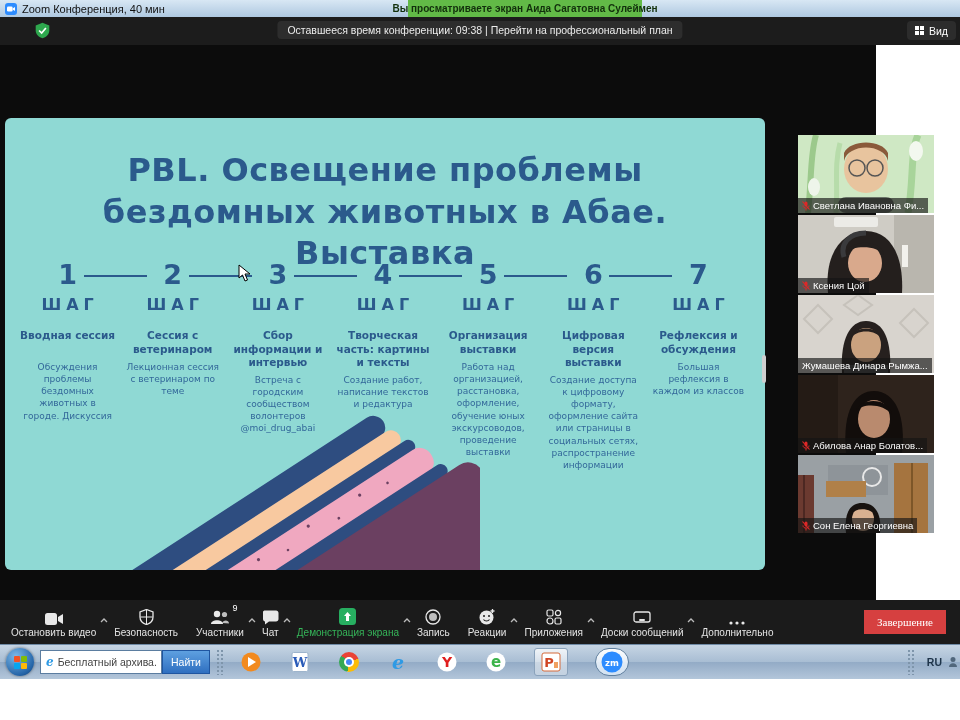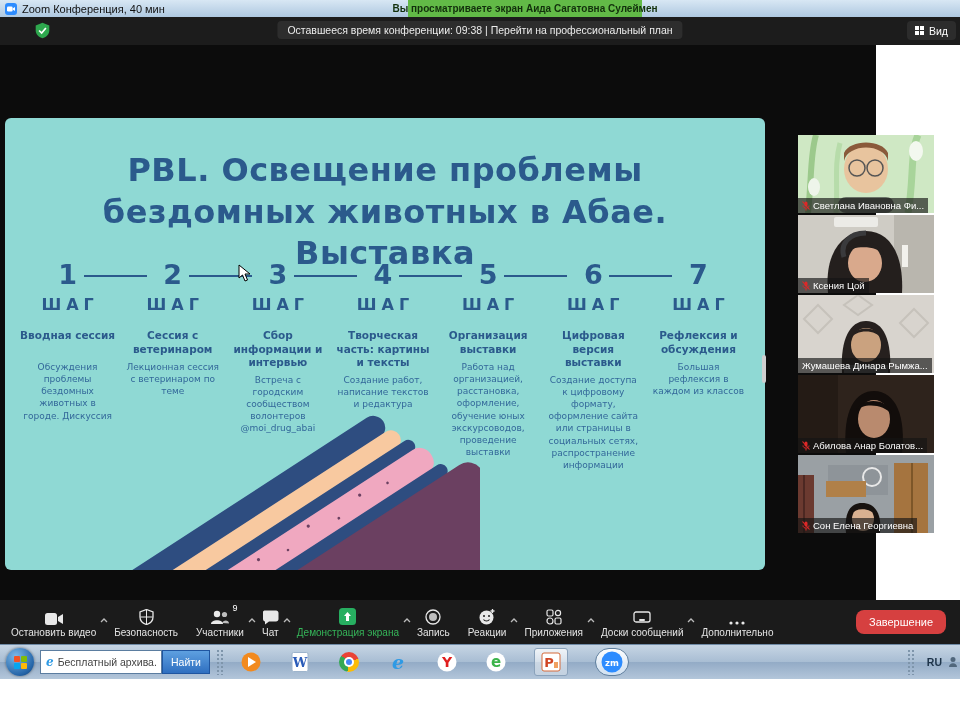--- a/index.html
+++ b/index.html
@@ -75,21 +75,21 @@
   .toolbar { position:absolute; left:0; top:600px; width:960px; height:44px; background:#1b1b1b;
     display:flex; align-items:center; padding-left:2px; }
   .tb-item { position:relative; display:flex; flex-direction:column; align-items:center;
     justify-content:center; gap:2px; padding:0 9px; height:44px; color:#e4e4e4; }
   .tb-item .lbl { font-size:10px; white-space:nowrap; }
   .tb-item.green .lbl { color:#35b559; }
   .tb-icon { height:18px; display:flex; align-items:flex-end; justify-content:center; }
   .chev { position:absolute; right:-3px; top:9px; }
   .badge { position:absolute; top:3px; margin-left:30px; font-size:9px; color:#fff; }
   .end-btn { margin-left:auto; margin-right:14px; background:#d64040; color:#fff;
-    font-size:11px; padding:6px 13px; border-radius:8px; border:none; }
+    font-size:11px; padding:6px 13px; border-radius:0; border:none;font-family:Liberation Serif, serif; }
 
   
   .taskbar { position:absolute; left:0; top:644px; width:960px; height:35px;
     background:linear-gradient(#c6d5e4 0%,#a8bdd3 50%,#93abc6 51%,#b3c6da 100%);
     border-top:1px solid #6f8aa5; display:flex; align-items:center; }
   .orb { width:28px; height:28px; margin:0 6px; border-radius:50%;
     background:radial-gradient(circle at 35% 30%, #7db9e8, #2565a8 70%, #123a66);
     display:flex; align-items:center; justify-content:center; box-shadow:0 0 3px rgba(0,0,0,.5); }
   .winflag { width:13px; height:13px; display:grid; grid-template-columns:6px 6px; gap:1px; }
   .winflag i { border-radius:1px; }

